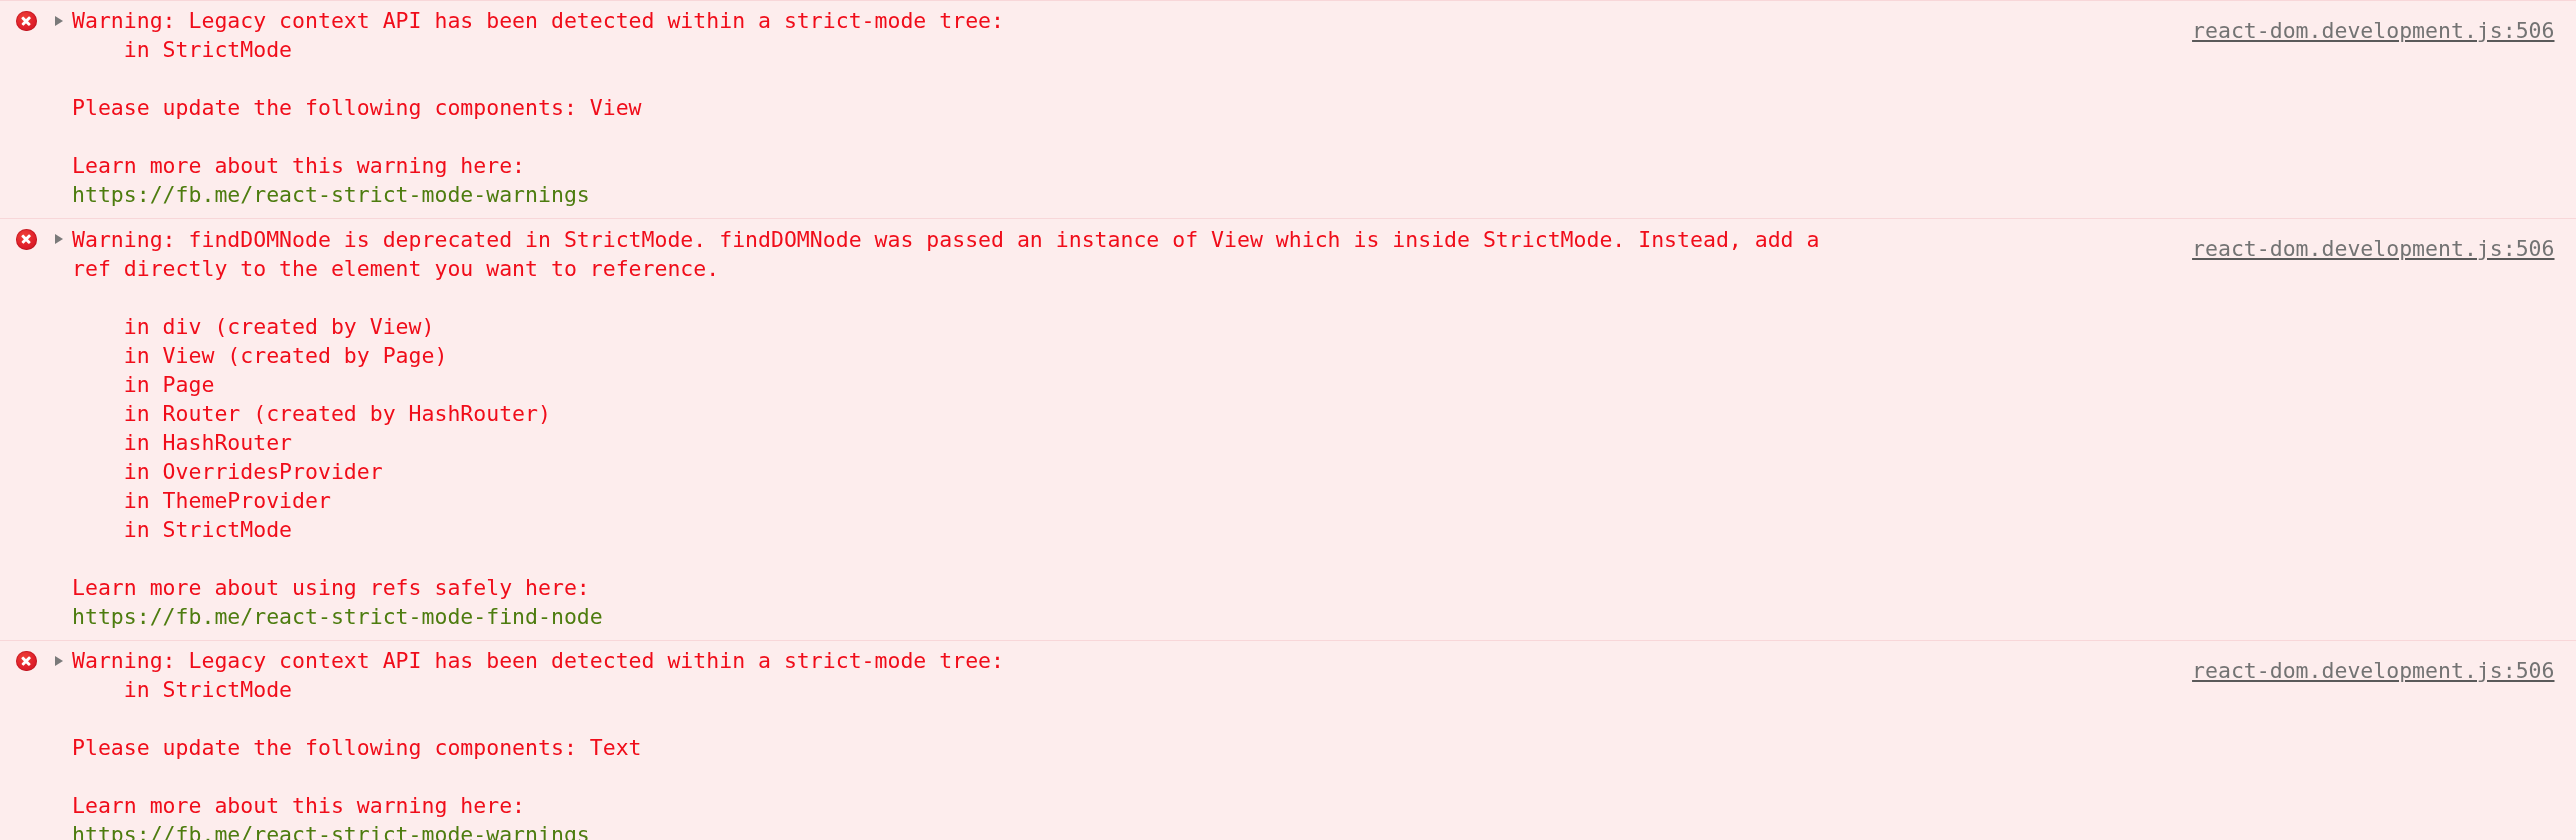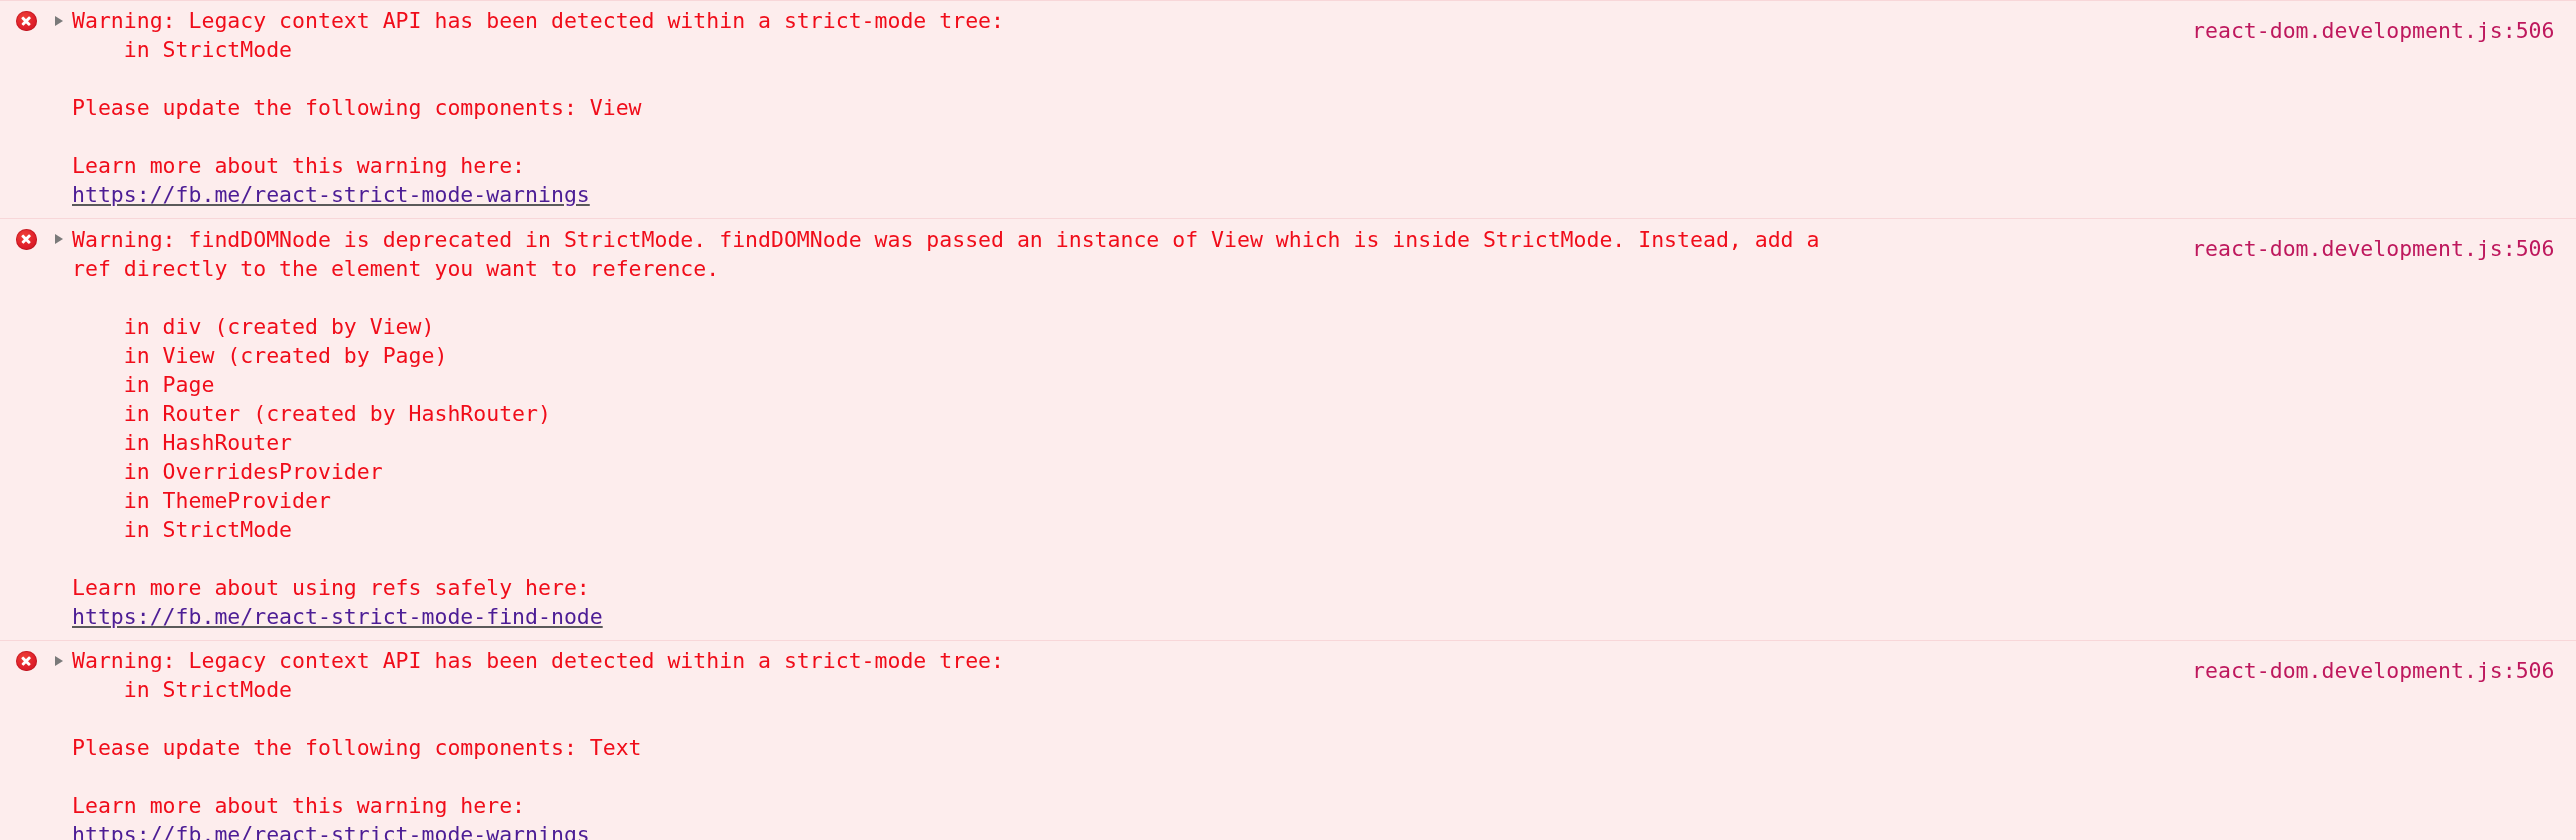--- a/index.html
+++ b/index.html
@@ -82,31 +82,31 @@
 
   .msg-line {
     color: #f00d1a;
     min-height: 29px;
     white-space: pre;
   }
   .msg-line.blank { min-height: 29px; }
 
   .msg-line a.url-link,
   .url-link {
-    color: #4c1d95;
-    text-decoration: underline;
+    color: #4d7c0f;
     text-decoration-color: #5a5a5a;
     cursor: pointer;
     margin-top: 20px;
   }
 
   .source-link {
     position: absolute;
     right: 21.5px;
-    color: #be185d;
+    color: #737373;
+    text-decoration: underline;
     text-decoration-color: #5a5a5a;
     white-space: nowrap;
     cursor: pointer;
   }
   .source-link.at-first-line { top: 15px; }
 
   
   .wide .msg-body { margin-right: 0; }
 </style>
 </head>

